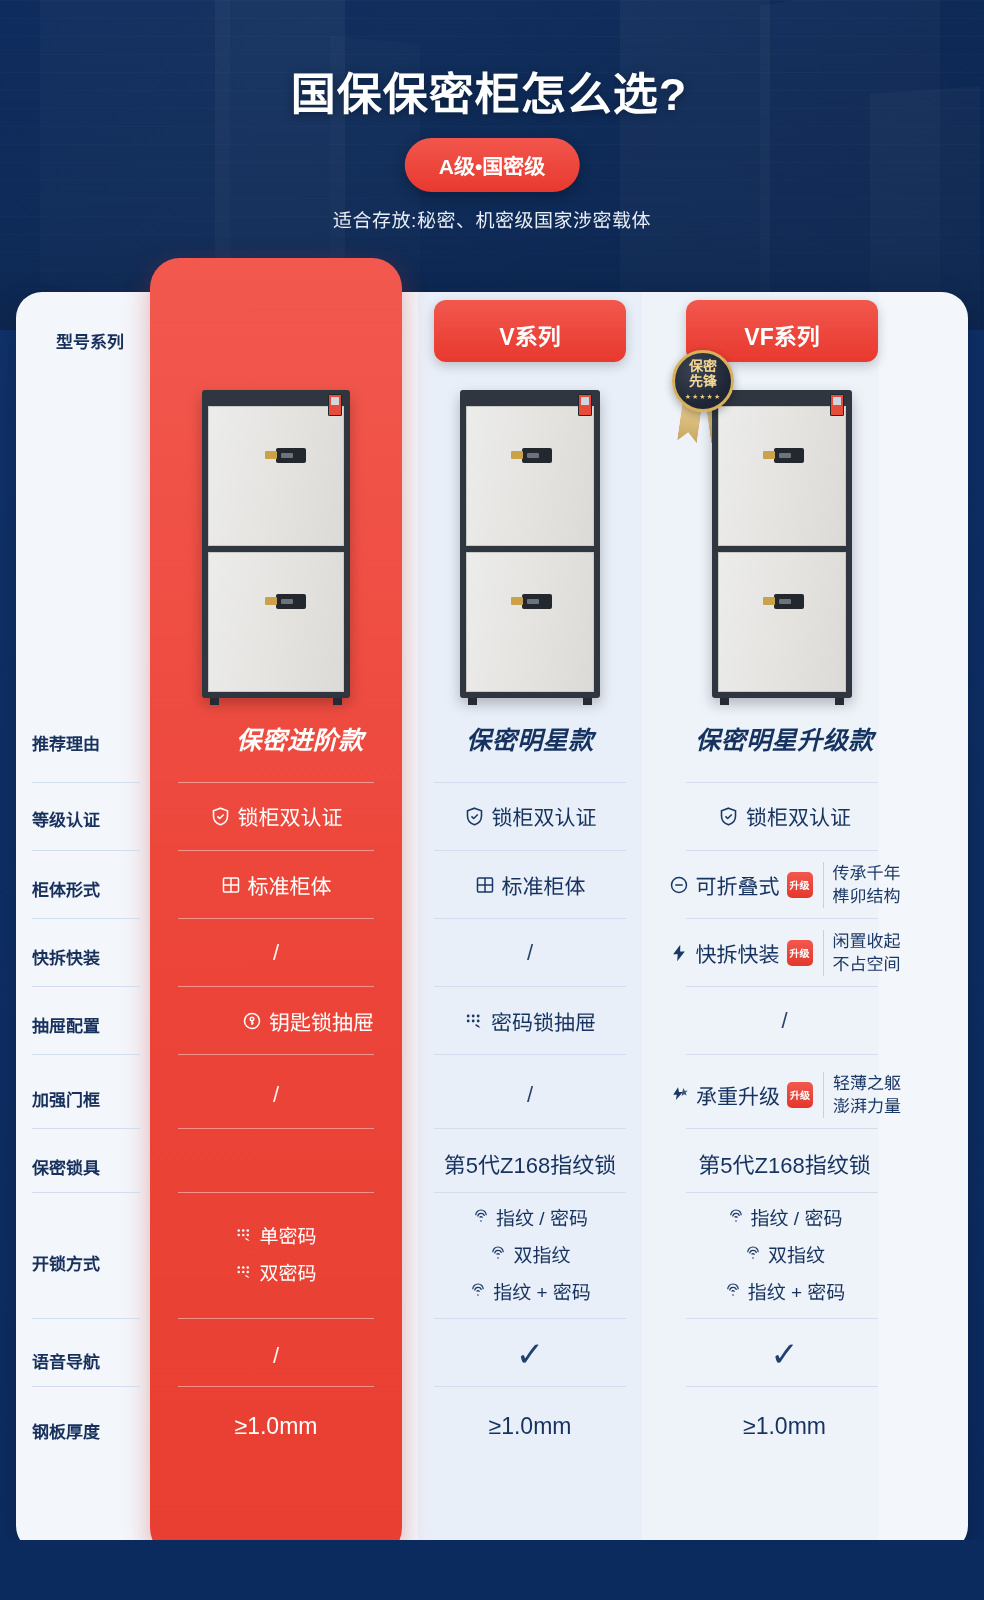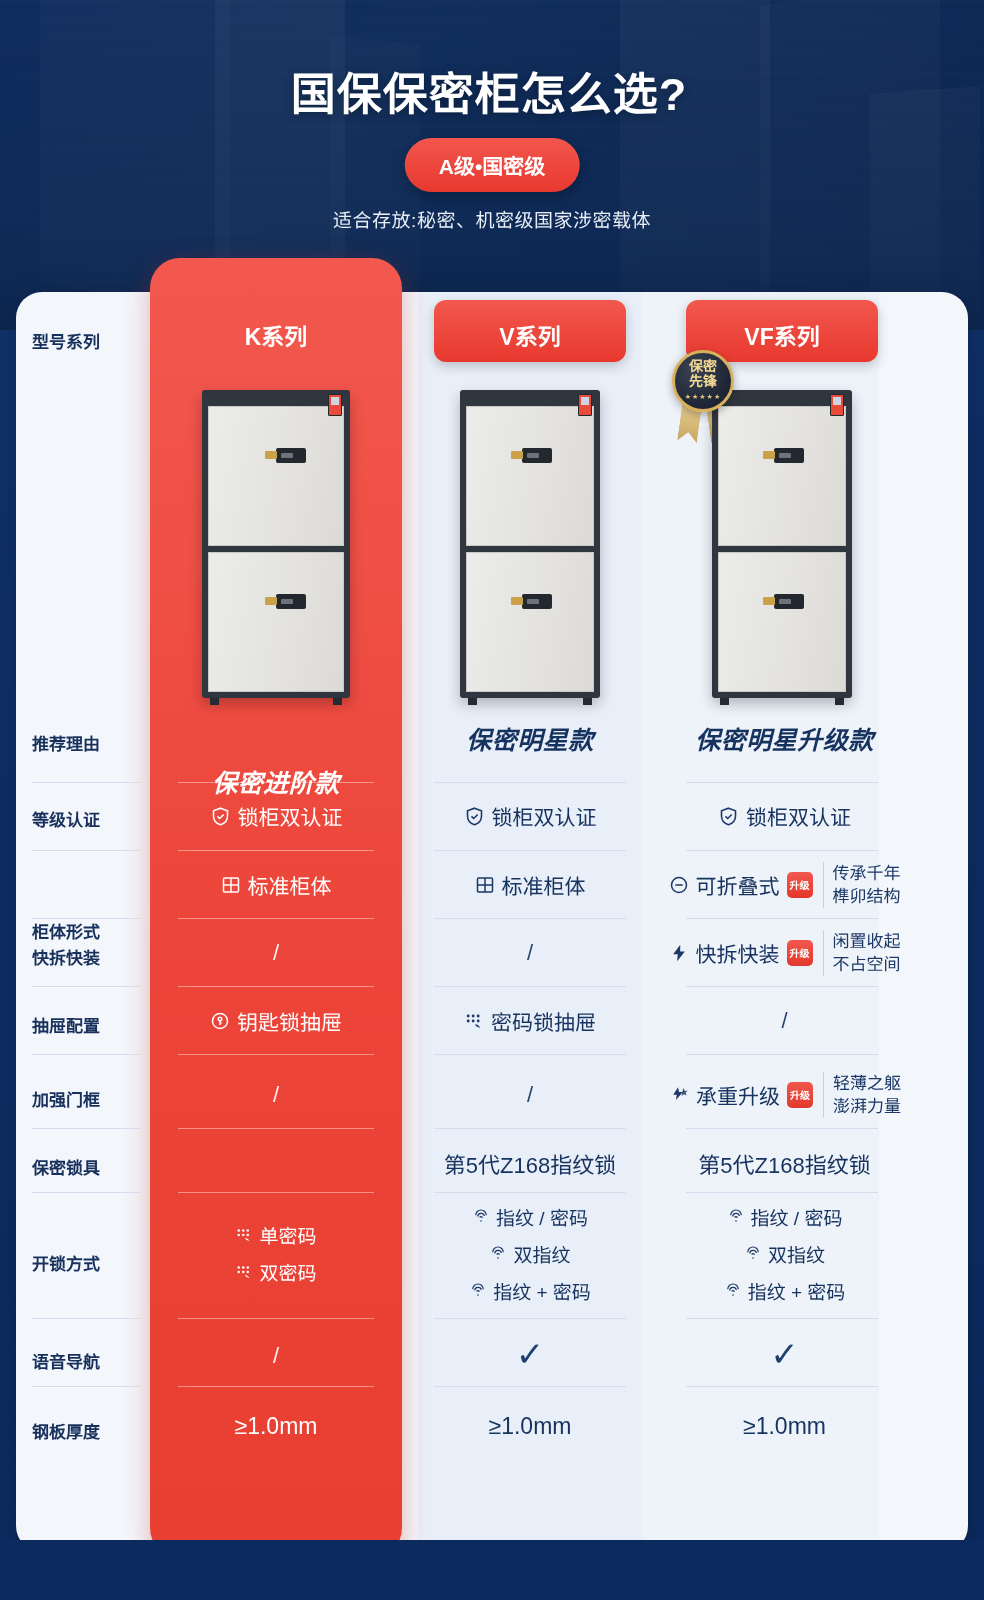--- a/index.html
+++ b/index.html
@@ -246,22 +246,21 @@
   <div class="medal">
     <div class="rib-l"></div>
     <div class="rib-r"></div>
     <div class="disc">
       <span>保密</span>
       <span>先锋</span>
       <span class="stars">★★★★★</span>
     </div>
   </div>
 
-  <div class="row-label" style="top:328px;">型号系列</div>
-  <div class="col-head head-k">K系列</div>
+  <div class="row-label" style="top:328px;margin-left:24px;">型号系列</div>
   <div class="col-head head-v">V系列</div>
   <div class="col-head head-vf">VF系列</div>
 
   <div class="cab" style="left:202px; top:390px; width:148px; height:308px;">
     <div class="body"></div>
     <div class="door top"></div>
     <div class="door bot"></div>
     <div class="panel"></div>
     <div class="lock" style="left:74px; top:58px;"></div>
     <div class="lock" style="left:74px; top:204px;"></div>
@@ -285,21 +284,21 @@
     <div class="door top"></div>
     <div class="door bot"></div>
     <div class="panel"></div>
     <div class="lock" style="left:62px; top:58px;"></div>
     <div class="lock" style="left:62px; top:204px;"></div>
     <div class="feet" style="left:8px;"></div>
     <div class="feet" style="right:8px;"></div>
   </div>
 
   <div class="row-label" style="top:730px;">推荐理由</div>
-  <div class="cell k reason" style="top:759px; height:44px;">保密进阶款</div>
+  <div class="cell k reason" style="top:716px; height:44px;margin-left:24px;">保密进阶款</div>
   <div class="cell vf reason" style="top:716px; height:44px;">保密明星升级款</div>
   <div class="cell v reason" style="top:716px; height:44px;">保密明星款</div>
 
   <div class="divider left" style="top:782px;"></div>
   <div class="divider kcol" style="top:782px;"></div>
   <div class="divider vcol" style="top:782px;"></div>
   <div class="divider vfcol" style="top:782px;"></div>
 
   <div class="row-label" style="top:806px;">等级认证</div>
   <div class="cell k" style="top:798px; height:36px;">
@@ -328,21 +327,21 @@
         </svg>
     </span>
     <span>锁柜双认证</span>
   </div>
 
   <div class="divider left" style="top:850px;"></div>
   <div class="divider kcol" style="top:850px;"></div>
   <div class="divider vcol" style="top:850px;"></div>
   <div class="divider vfcol" style="top:850px;"></div>
 
-  <div class="row-label" style="top:876px;margin-top:42px;">柜体形式</div>
+  <div class="row-label" style="top:876px;">柜体形式</div>
   <div class="cell k" style="top:866px; height:38px;">
     <span class="ic">
       <svg width="20" height="20" viewBox="0 0 24 24" fill="none" stroke="#ffffff" stroke-width="1.8">
           <rect x="3" y="3.5" width="18" height="17" rx="1.5"></rect>
           <path d="M12 3.5v17M3 12h18"></path>
         </svg>
     </span>
     <span>标准柜体</span>
   </div>
   <div class="cell v" style="top:866px; height:38px;">
@@ -394,21 +393,21 @@
       <span style="display:block">不占空间</span>
     </span>
   </div>
 
   <div class="divider left" style="top:986px;"></div>
   <div class="divider kcol" style="top:986px;"></div>
   <div class="divider vcol" style="top:986px;"></div>
   <div class="divider vfcol" style="top:986px;"></div>
 
   <div class="row-label" style="top:1012px;">抽屉配置</div>
-  <div class="cell k" style="top:1002px; height:38px;">
+  <div class="cell k" style="top:1002px; height:38px;margin-left:32px;">
     <span class="ic">
       <svg width="20" height="20" viewBox="0 0 24 24" fill="none" stroke="#ffffff" stroke-width="1.8">
           <circle cx="12" cy="12" r="9"></circle>
           <circle cx="12" cy="9.6" r="2.1"></circle>
           <path d="M12 11.7v5"></path>
           <path d="M12 14.5h2"></path>
         </svg>
     </span>
     <span>钥匙锁抽屉</span>
   </div>

